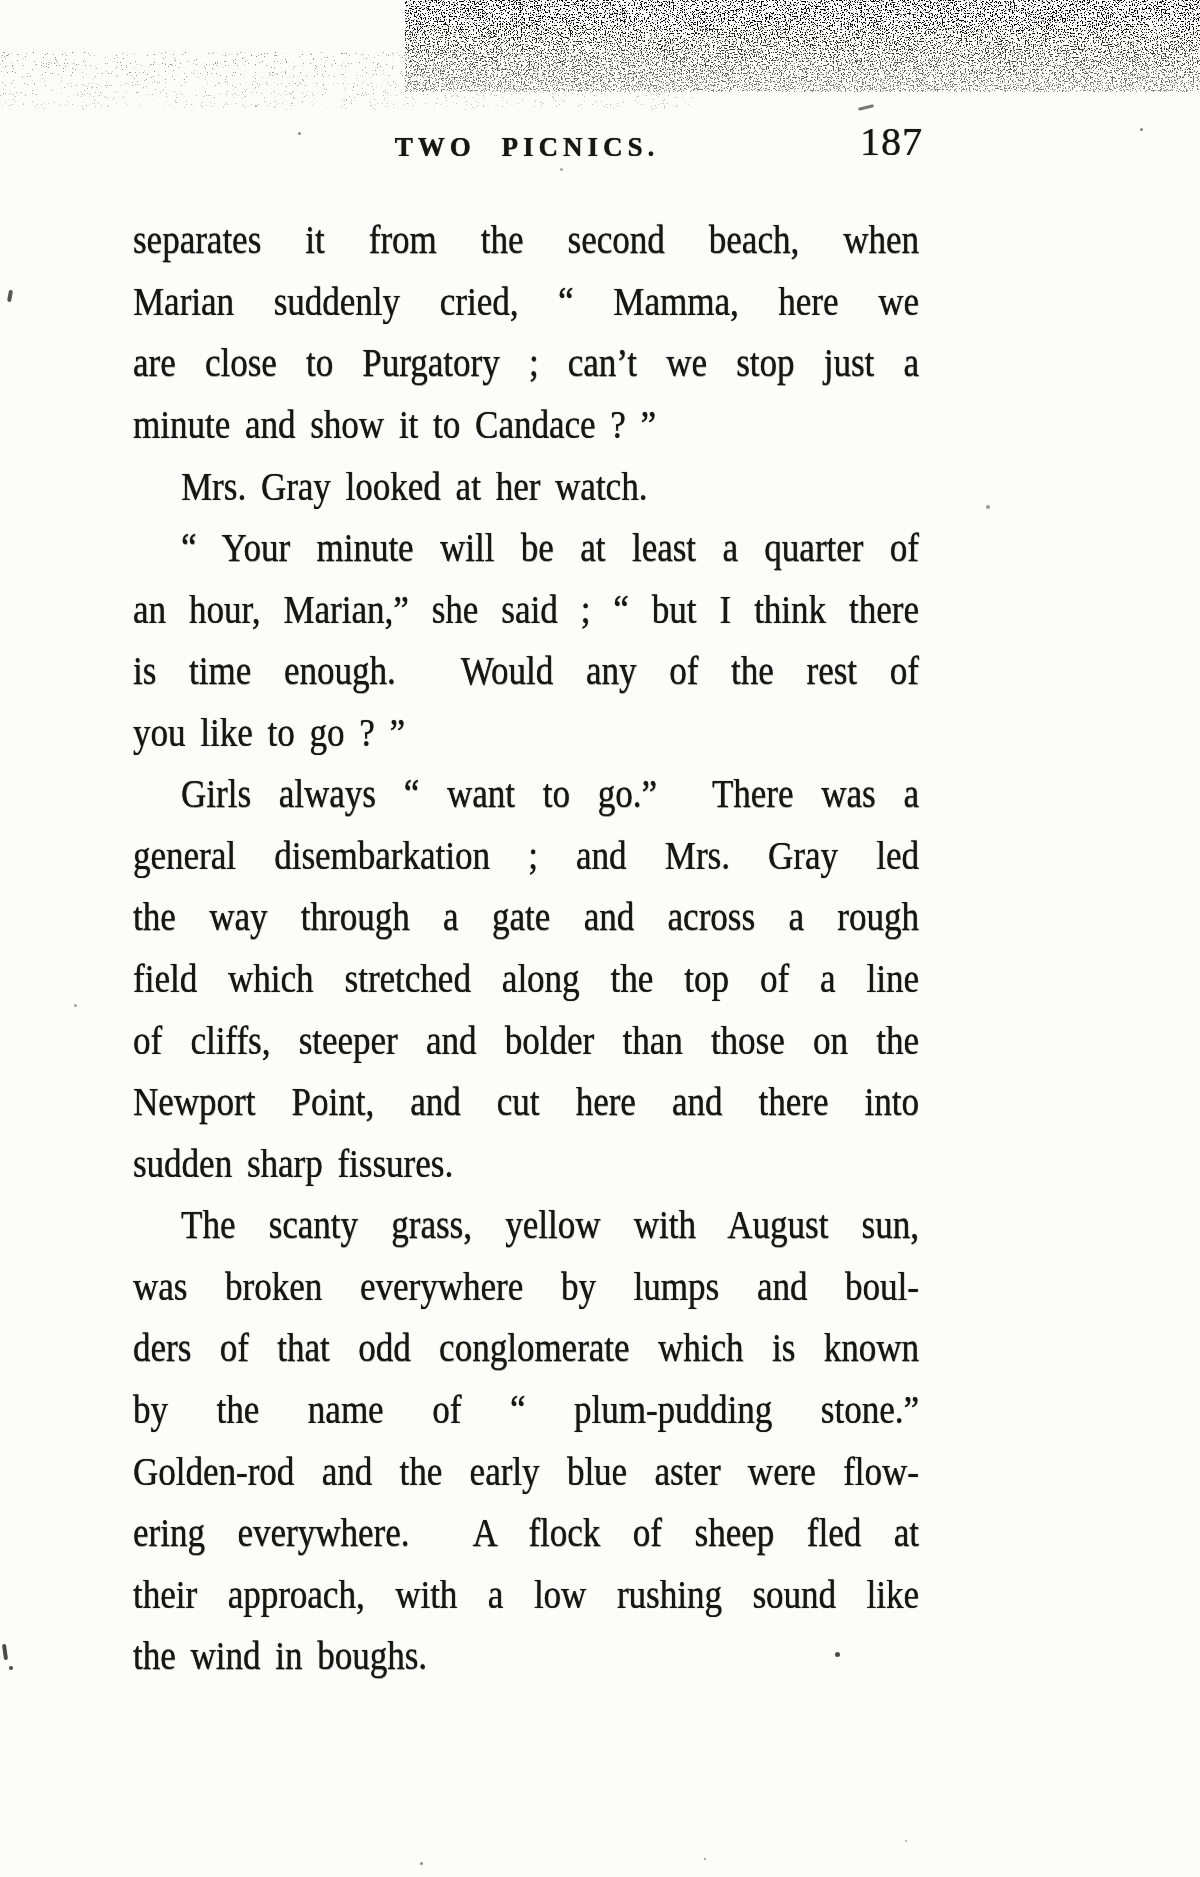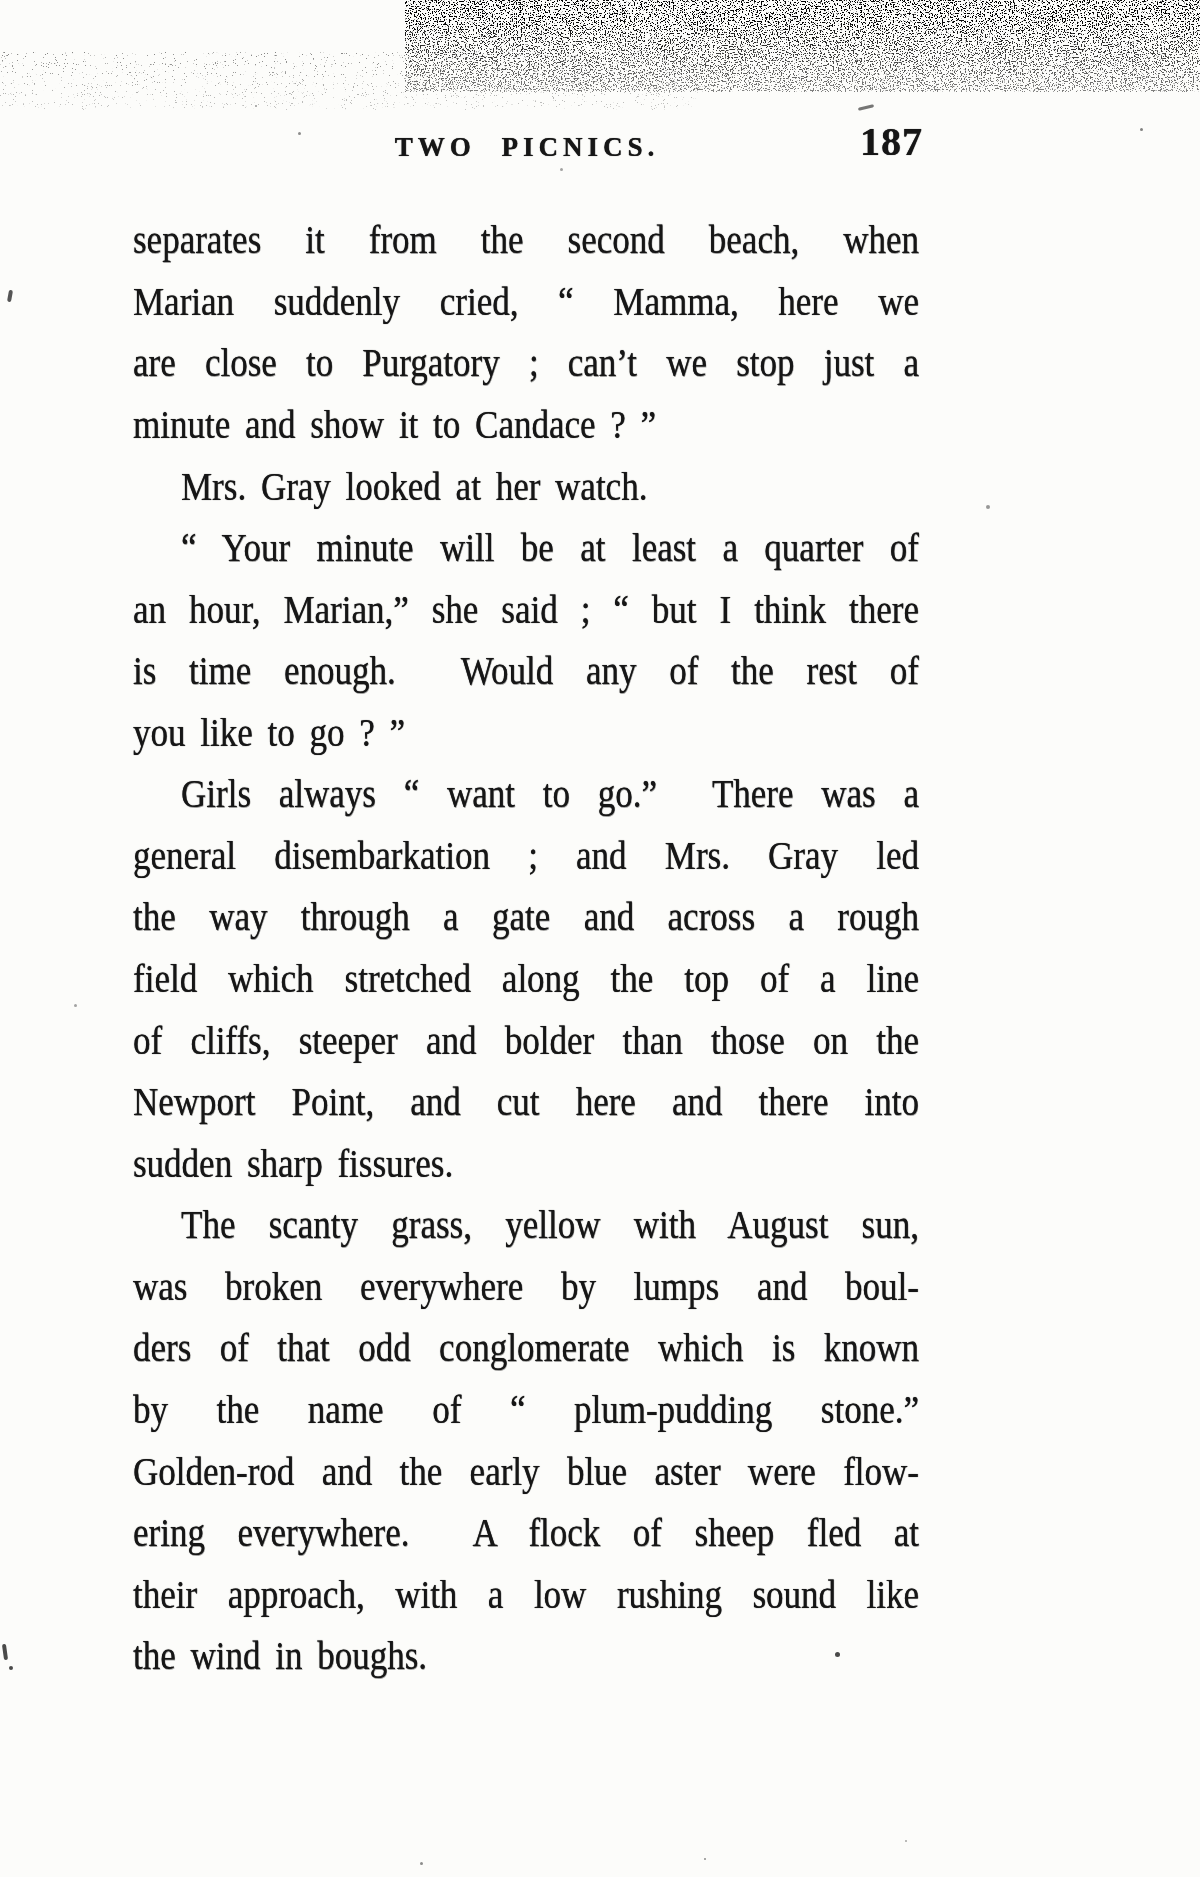--- a/index.html
+++ b/index.html
@@ -33,21 +33,21 @@
     font-size: 27px;
     font-weight: 700;
     letter-spacing: 5px;
     word-spacing: 14px;
     white-space: nowrap;
   }
   .pageno {
     position: absolute;
     right: -2px; top: 0;
     font-size: 40px;
-    font-weight: 700;
+    font-weight: 400;
     letter-spacing: 1px;
   }
   .text {
     position: absolute;
     left: 133px; top: 210px;
     width: 786px;
     font-size: 35px;
     line-height: 54px;
     transform: scaleY(1.14);
     transform-origin: 0 0;

